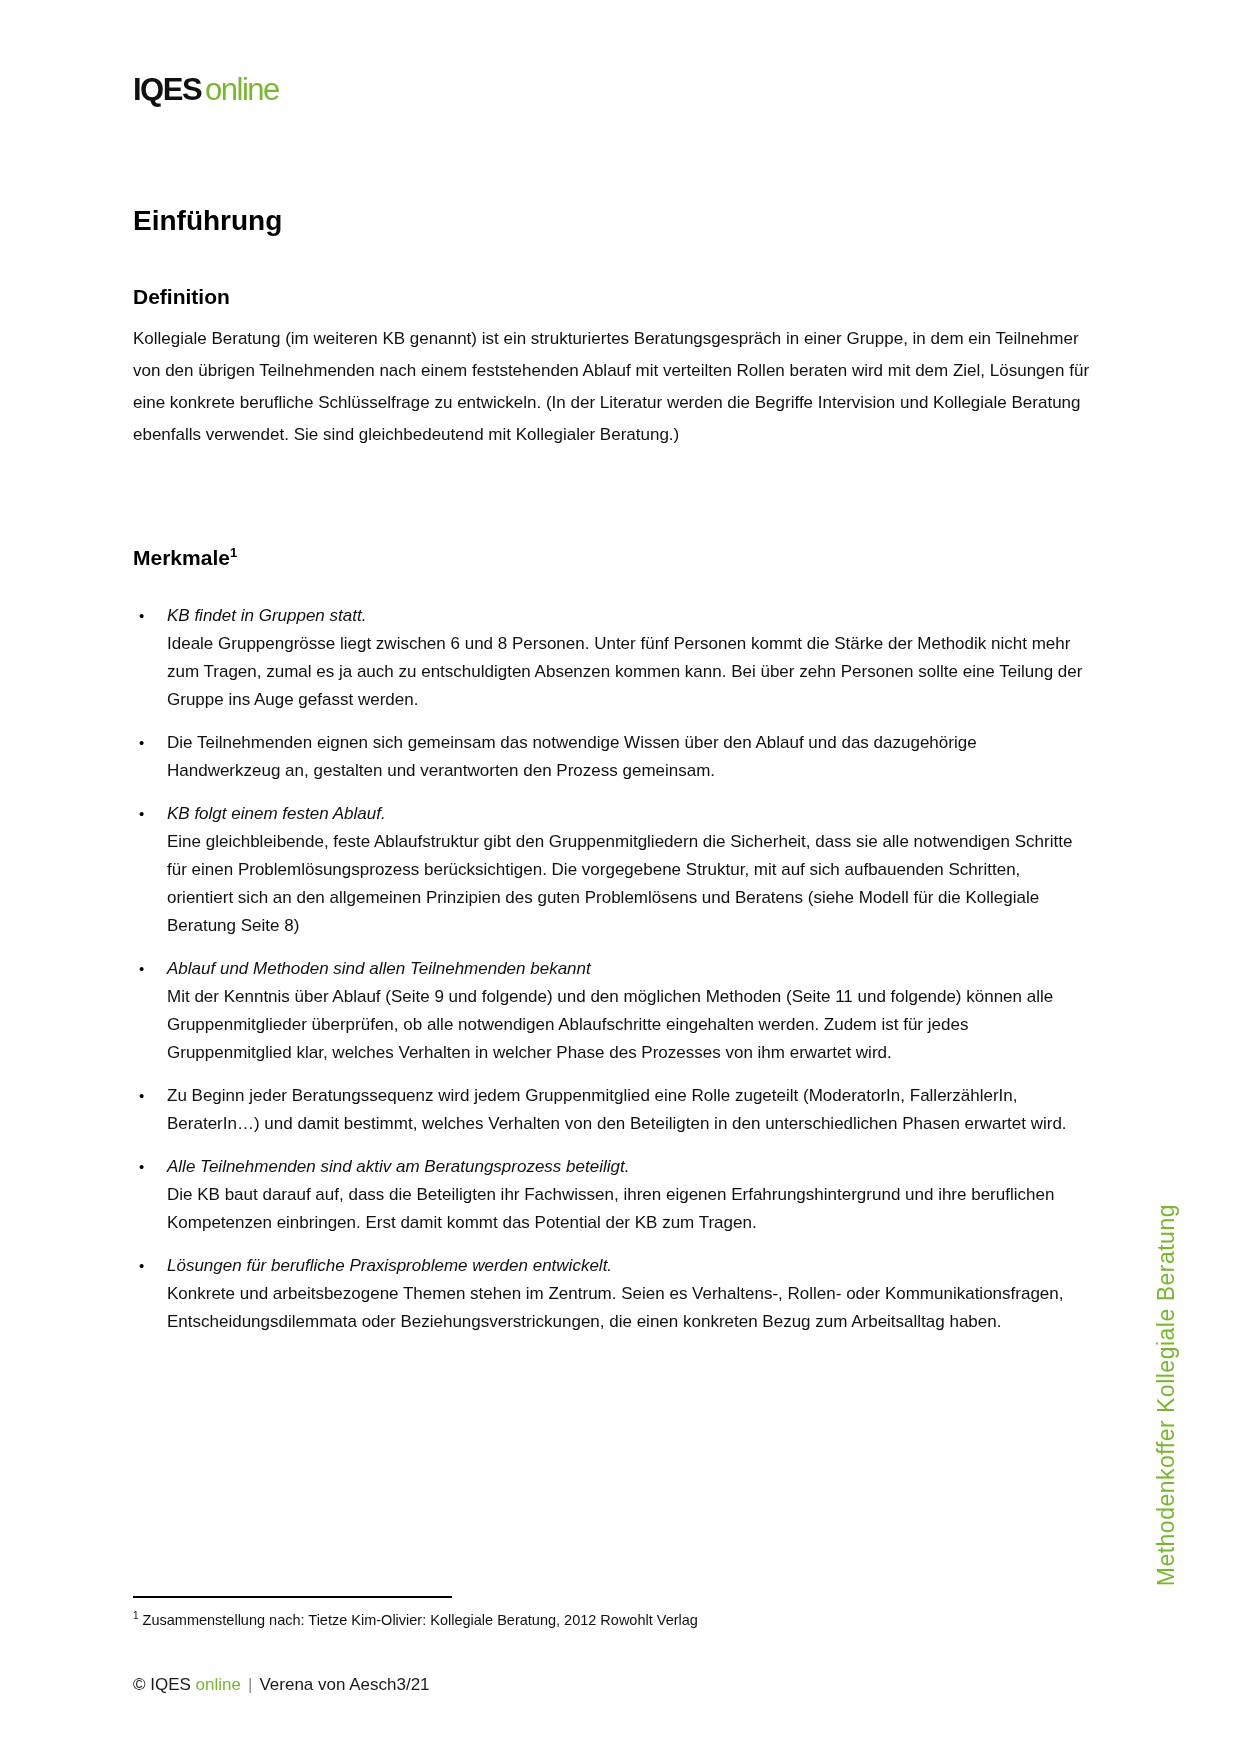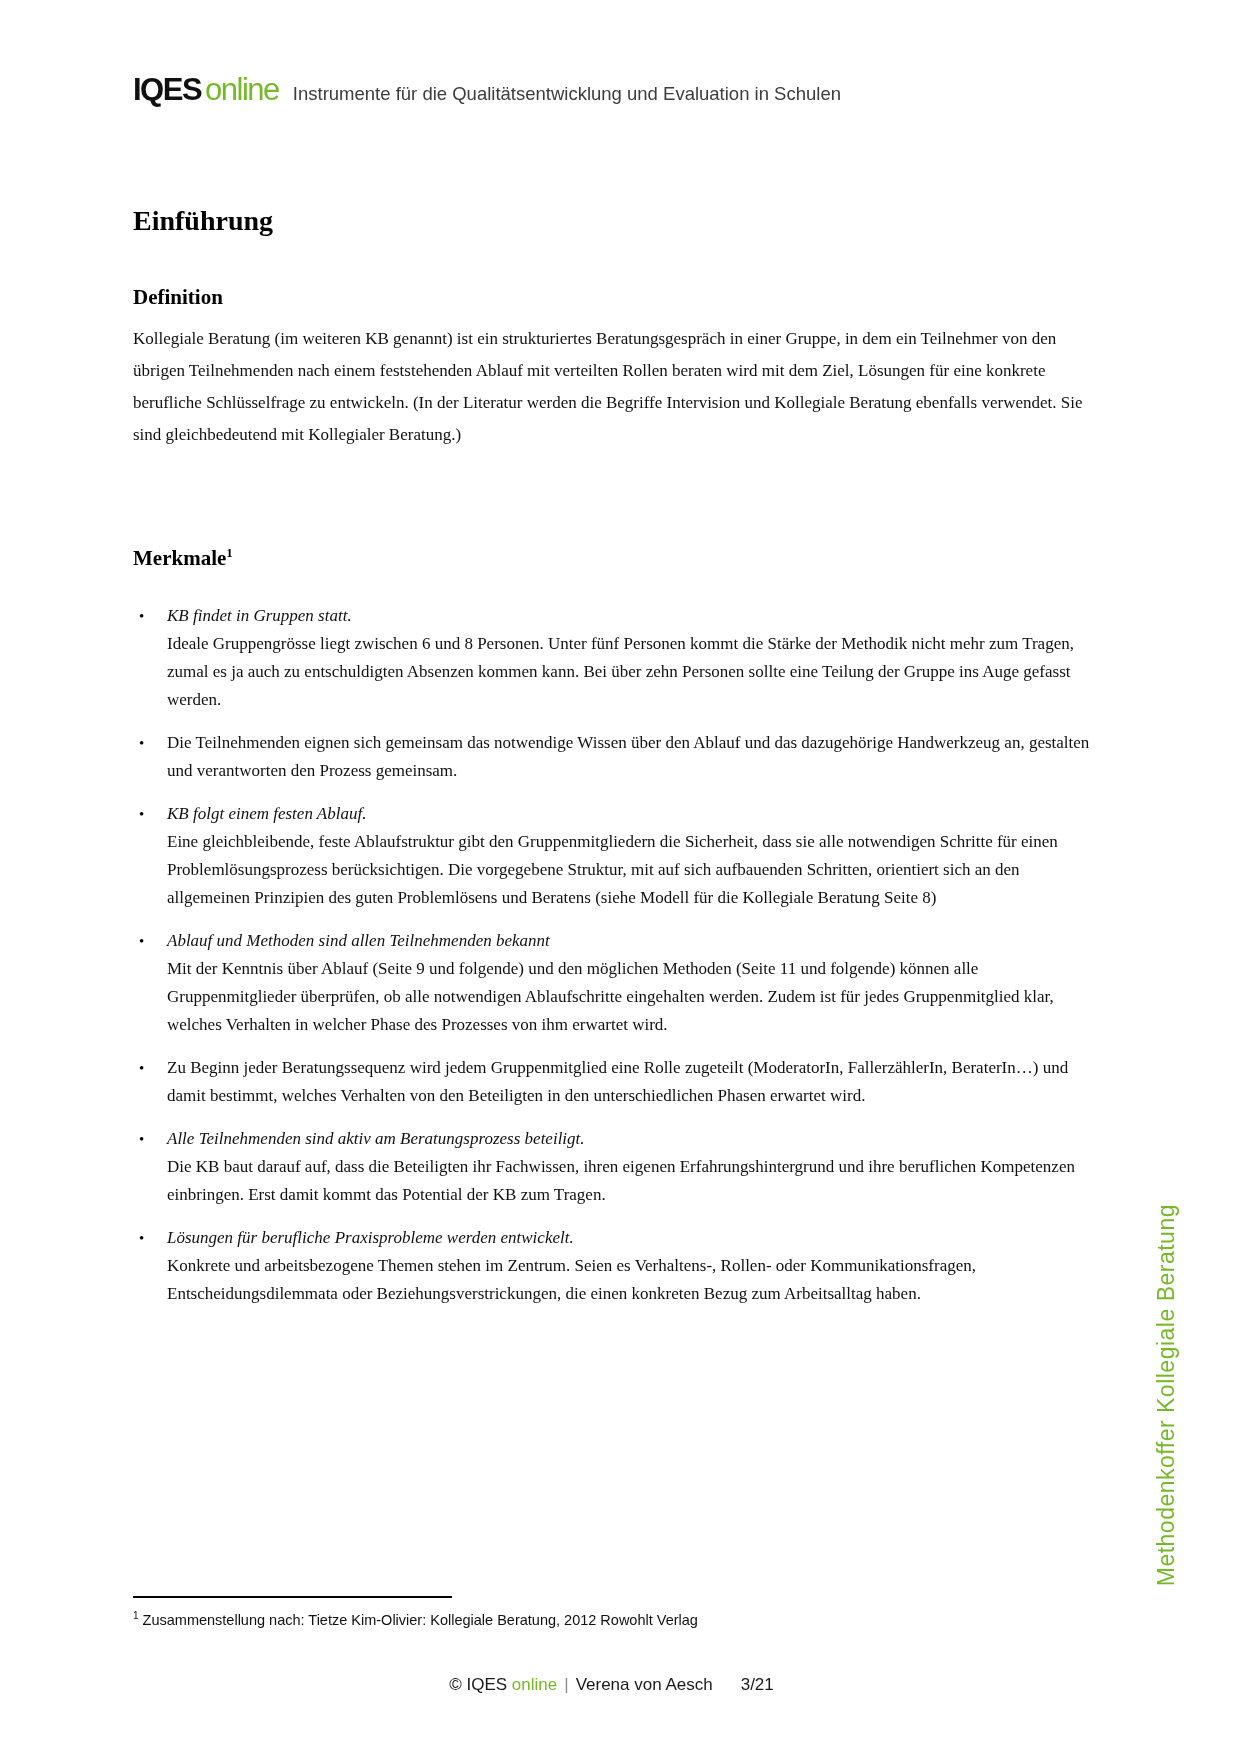--- a/index.html
+++ b/index.html
@@ -13,57 +13,56 @@
     width:1240px;height:1754px;position:relative;overflow:hidden;
     font-family:"Liberation Sans",sans-serif;color:var(--text-black);
   }
   
   .header{position:absolute;top:72px;left:133px;display:flex;align-items:baseline;gap:14px;}
   .logo{font-size:31px;letter-spacing:-1.5px;white-space:nowrap;}
   .logo .iqes{font-weight:700;color:#111;}
   .logo .online{font-weight:400;color:var(--brand-green);margin-left:4px;}
   .tagline{font-size:18.5px;color:var(--tagline-gray);font-weight:400;letter-spacing:0;}
   
-  .main{position:absolute;top:0;left:133px;width:957px;font-family:Liberation Serif, serif;}
+  .main{position:absolute;top:0;left:133px;width:957px;}
   h1.doc-title{margin-top:203px;font-size:28px;line-height:36px;font-weight:700;color:#000;}
   h2.section-heading{font-size:21px;line-height:28px;font-weight:700;color:#000;}
   .definition-heading{margin-top:44px;}
   .definition-paragraph{margin-top:12px;font-size:17px;line-height:32px;color:#111;}
   .merkmale-heading{margin-top:88px;}
   .merkmale-heading sup{font-size:13px;}
   
   .bullets{list-style:none;margin-top:30px;}
   .bullet-item{display:flex;margin-bottom:15px;}
   .bullet-marker{width:34px;flex:0 0 34px;font-size:15px;line-height:28px;color:#000;padding-left:6px;}
   .bullet-content{flex:1;font-size:17px;line-height:28px;color:#111;}
   .bullet-title{font-style:italic;}
   
   .footnote{position:absolute;top:1596px;left:133px;width:957px;}
   .footnote-rule{width:319px;border-top:2px solid #000;}
   .footnote-text{margin-top:6px;font-size:14.5px;line-height:24px;color:#111;}
   .footnote-text sup{font-size:10px;vertical-align:super;margin-right:4px;}
   
-  .footer{position:absolute;top:1672px;left:133px;width:957px;display:flex;justify-content:center;font-size:17px;line-height:26px;gap:28px;}
+  .footer{position:absolute;top:1672px;left:133px;width:957px;display:flex;justify-content:flex-start;font-size:17px;line-height:26px;}
   .footer .online{color:var(--brand-green);}
   .footer .sep{color:#8a8a8a;padding:0 7px;}
   
   .side-vertical{
     position:absolute;right:60px;bottom:168px;
     writing-mode:vertical-rl;transform:rotate(180deg);
     font-size:23px;color:var(--brand-green);white-space:nowrap;letter-spacing:0.5px;
   }
 </style>
 </head>
 <body>
 
 <div class="header">
   <div class="logo">
     <span class="iqes">IQES</span><span class="online">online</span>
   </div>
-  <div class="tagline">Instrumente für die Qualitätsentwicklung und Evaluation in Schulen</div>
 </div>
 
 <div class="main">
   <h1 class="doc-title">Einführung</h1>
 
   <h2 class="section-heading definition-heading">Definition</h2>
   <p class="definition-paragraph">Kollegiale Beratung (im weiteren KB genannt) ist ein strukturiertes Beratungsgespräch in einer Gruppe, in dem ein Teilnehmer von den übrigen Teilnehmenden nach einem feststehenden Ablauf mit verteilten Rollen beraten wird mit dem Ziel, Lösungen für eine konkrete berufliche Schlüsselfrage zu entwickeln. (In der Literatur werden die Begriffe Intervision und Kollegiale Beratung ebenfalls verwendet. Sie sind gleichbedeutend mit Kollegialer Beratung.)</p>
 
   <h2 class="section-heading merkmale-heading"><span>Merkmale</span><sup>1</sup></h2>
 

